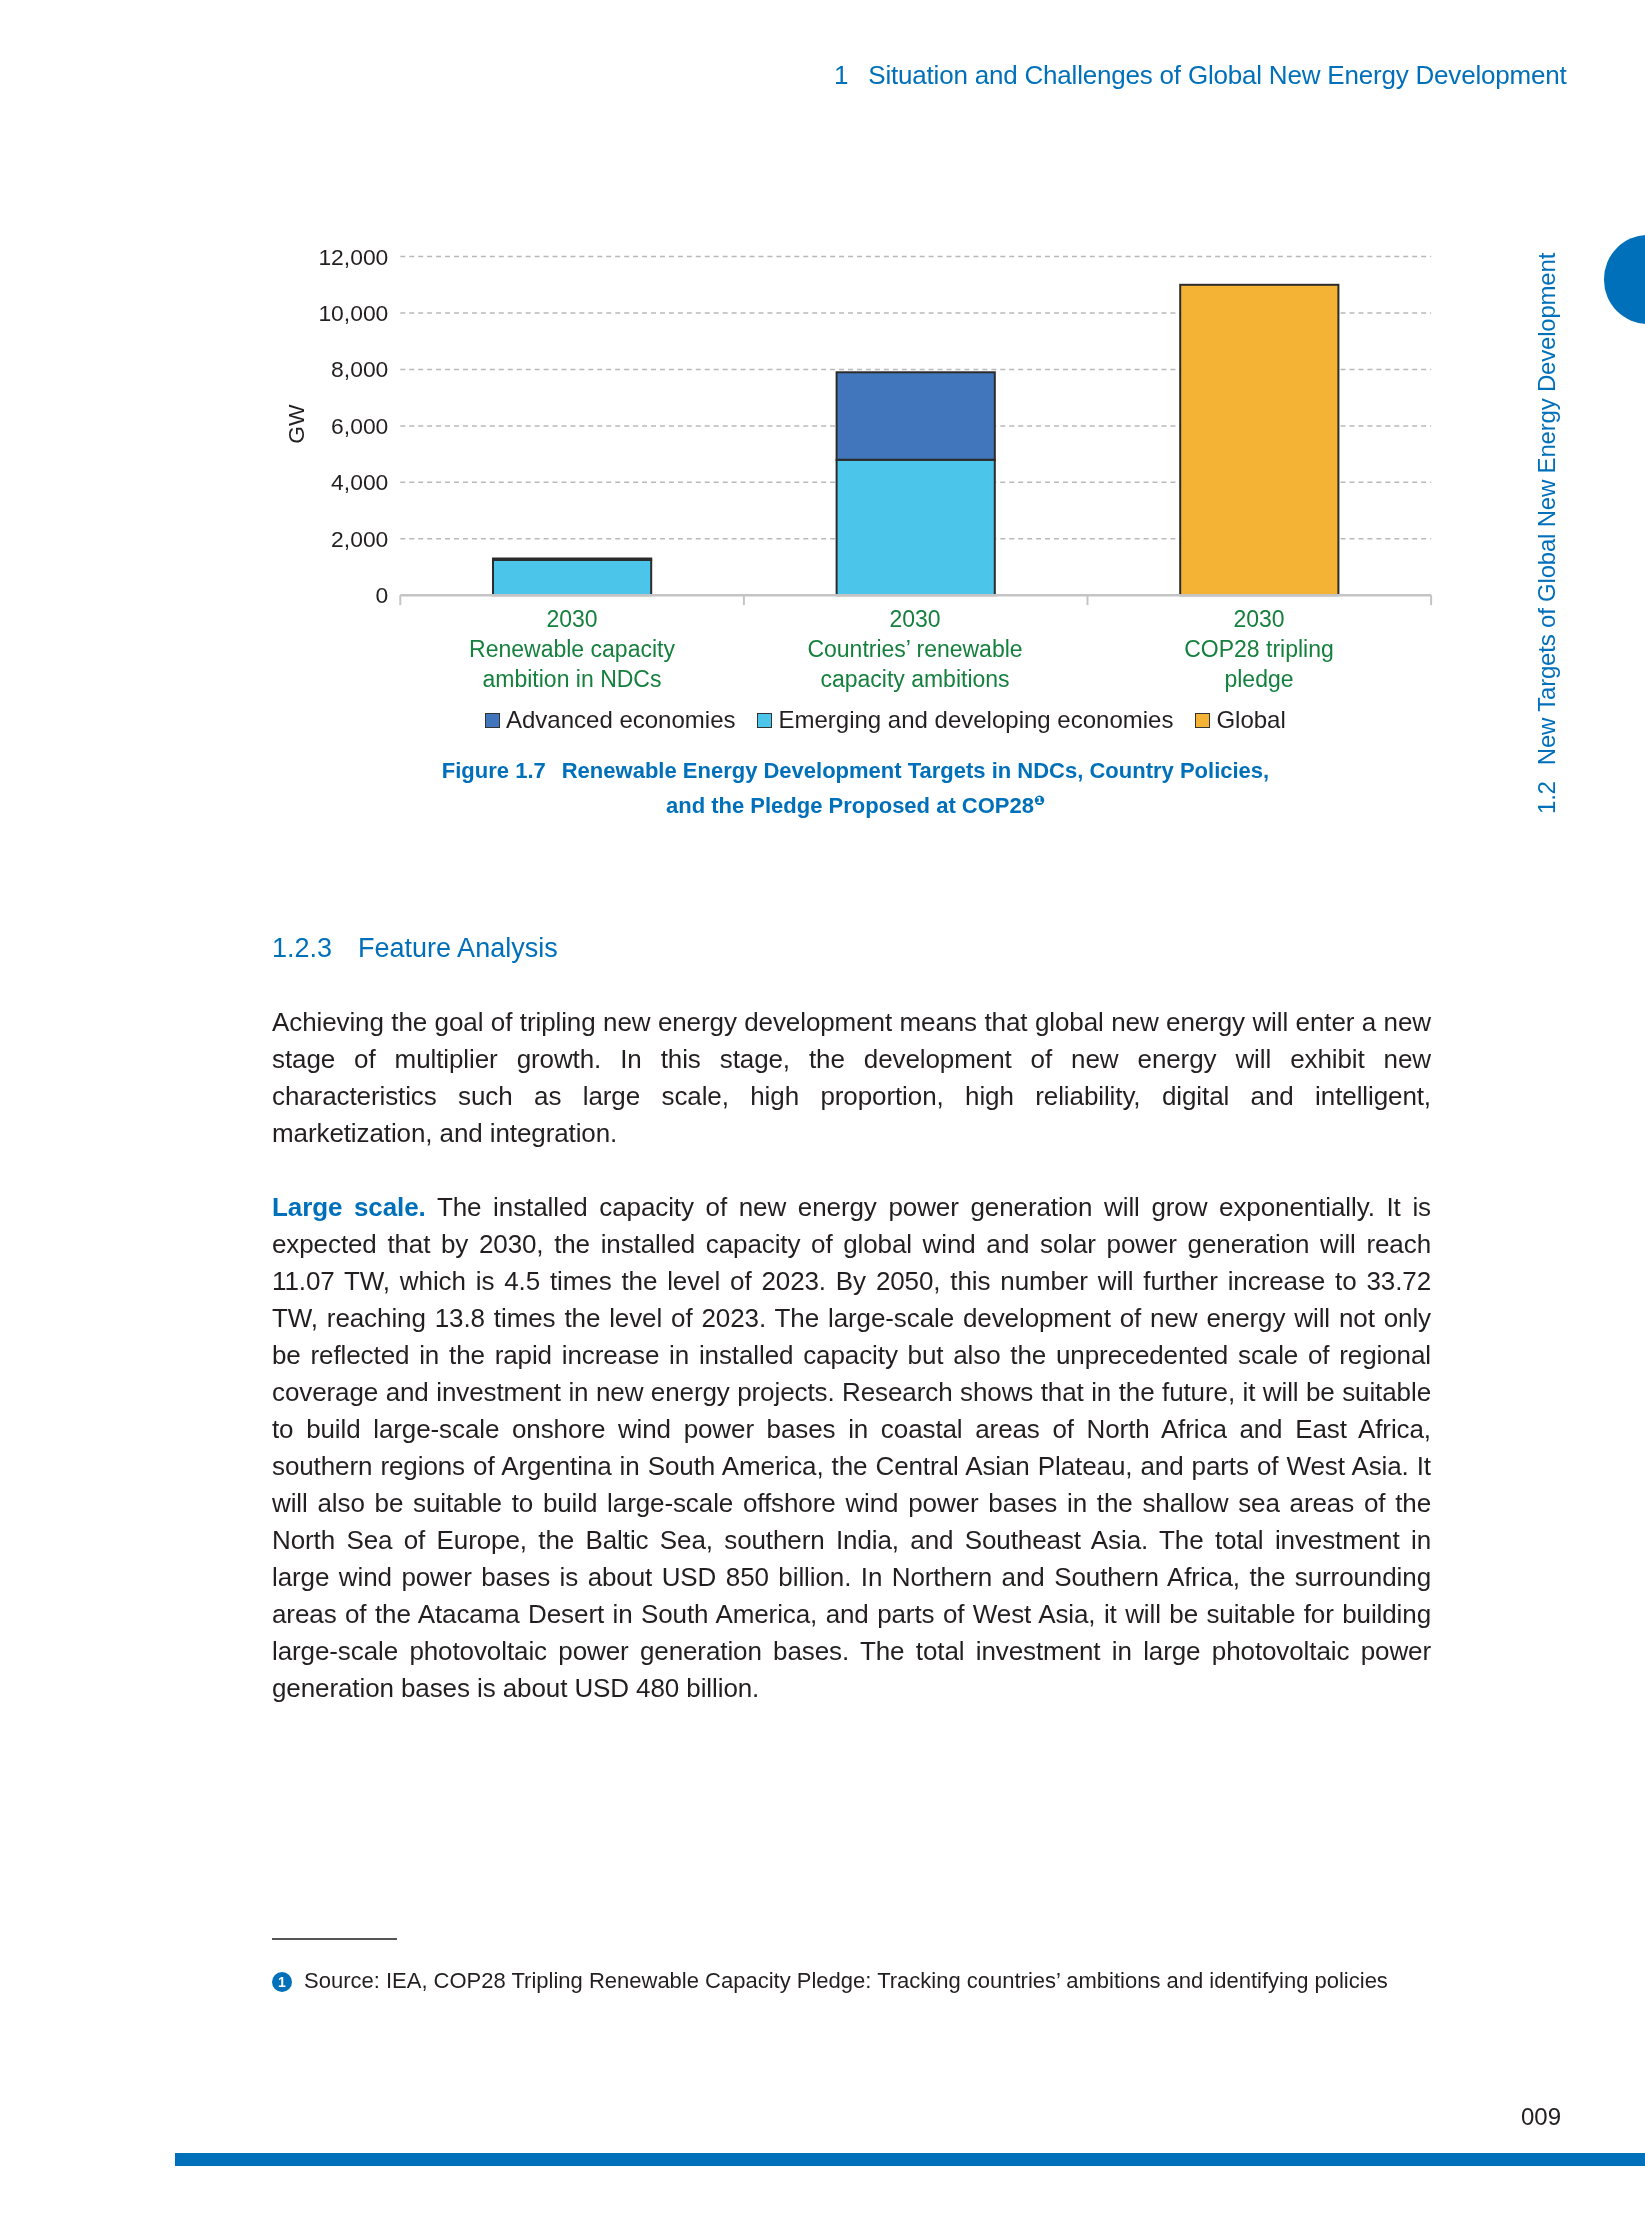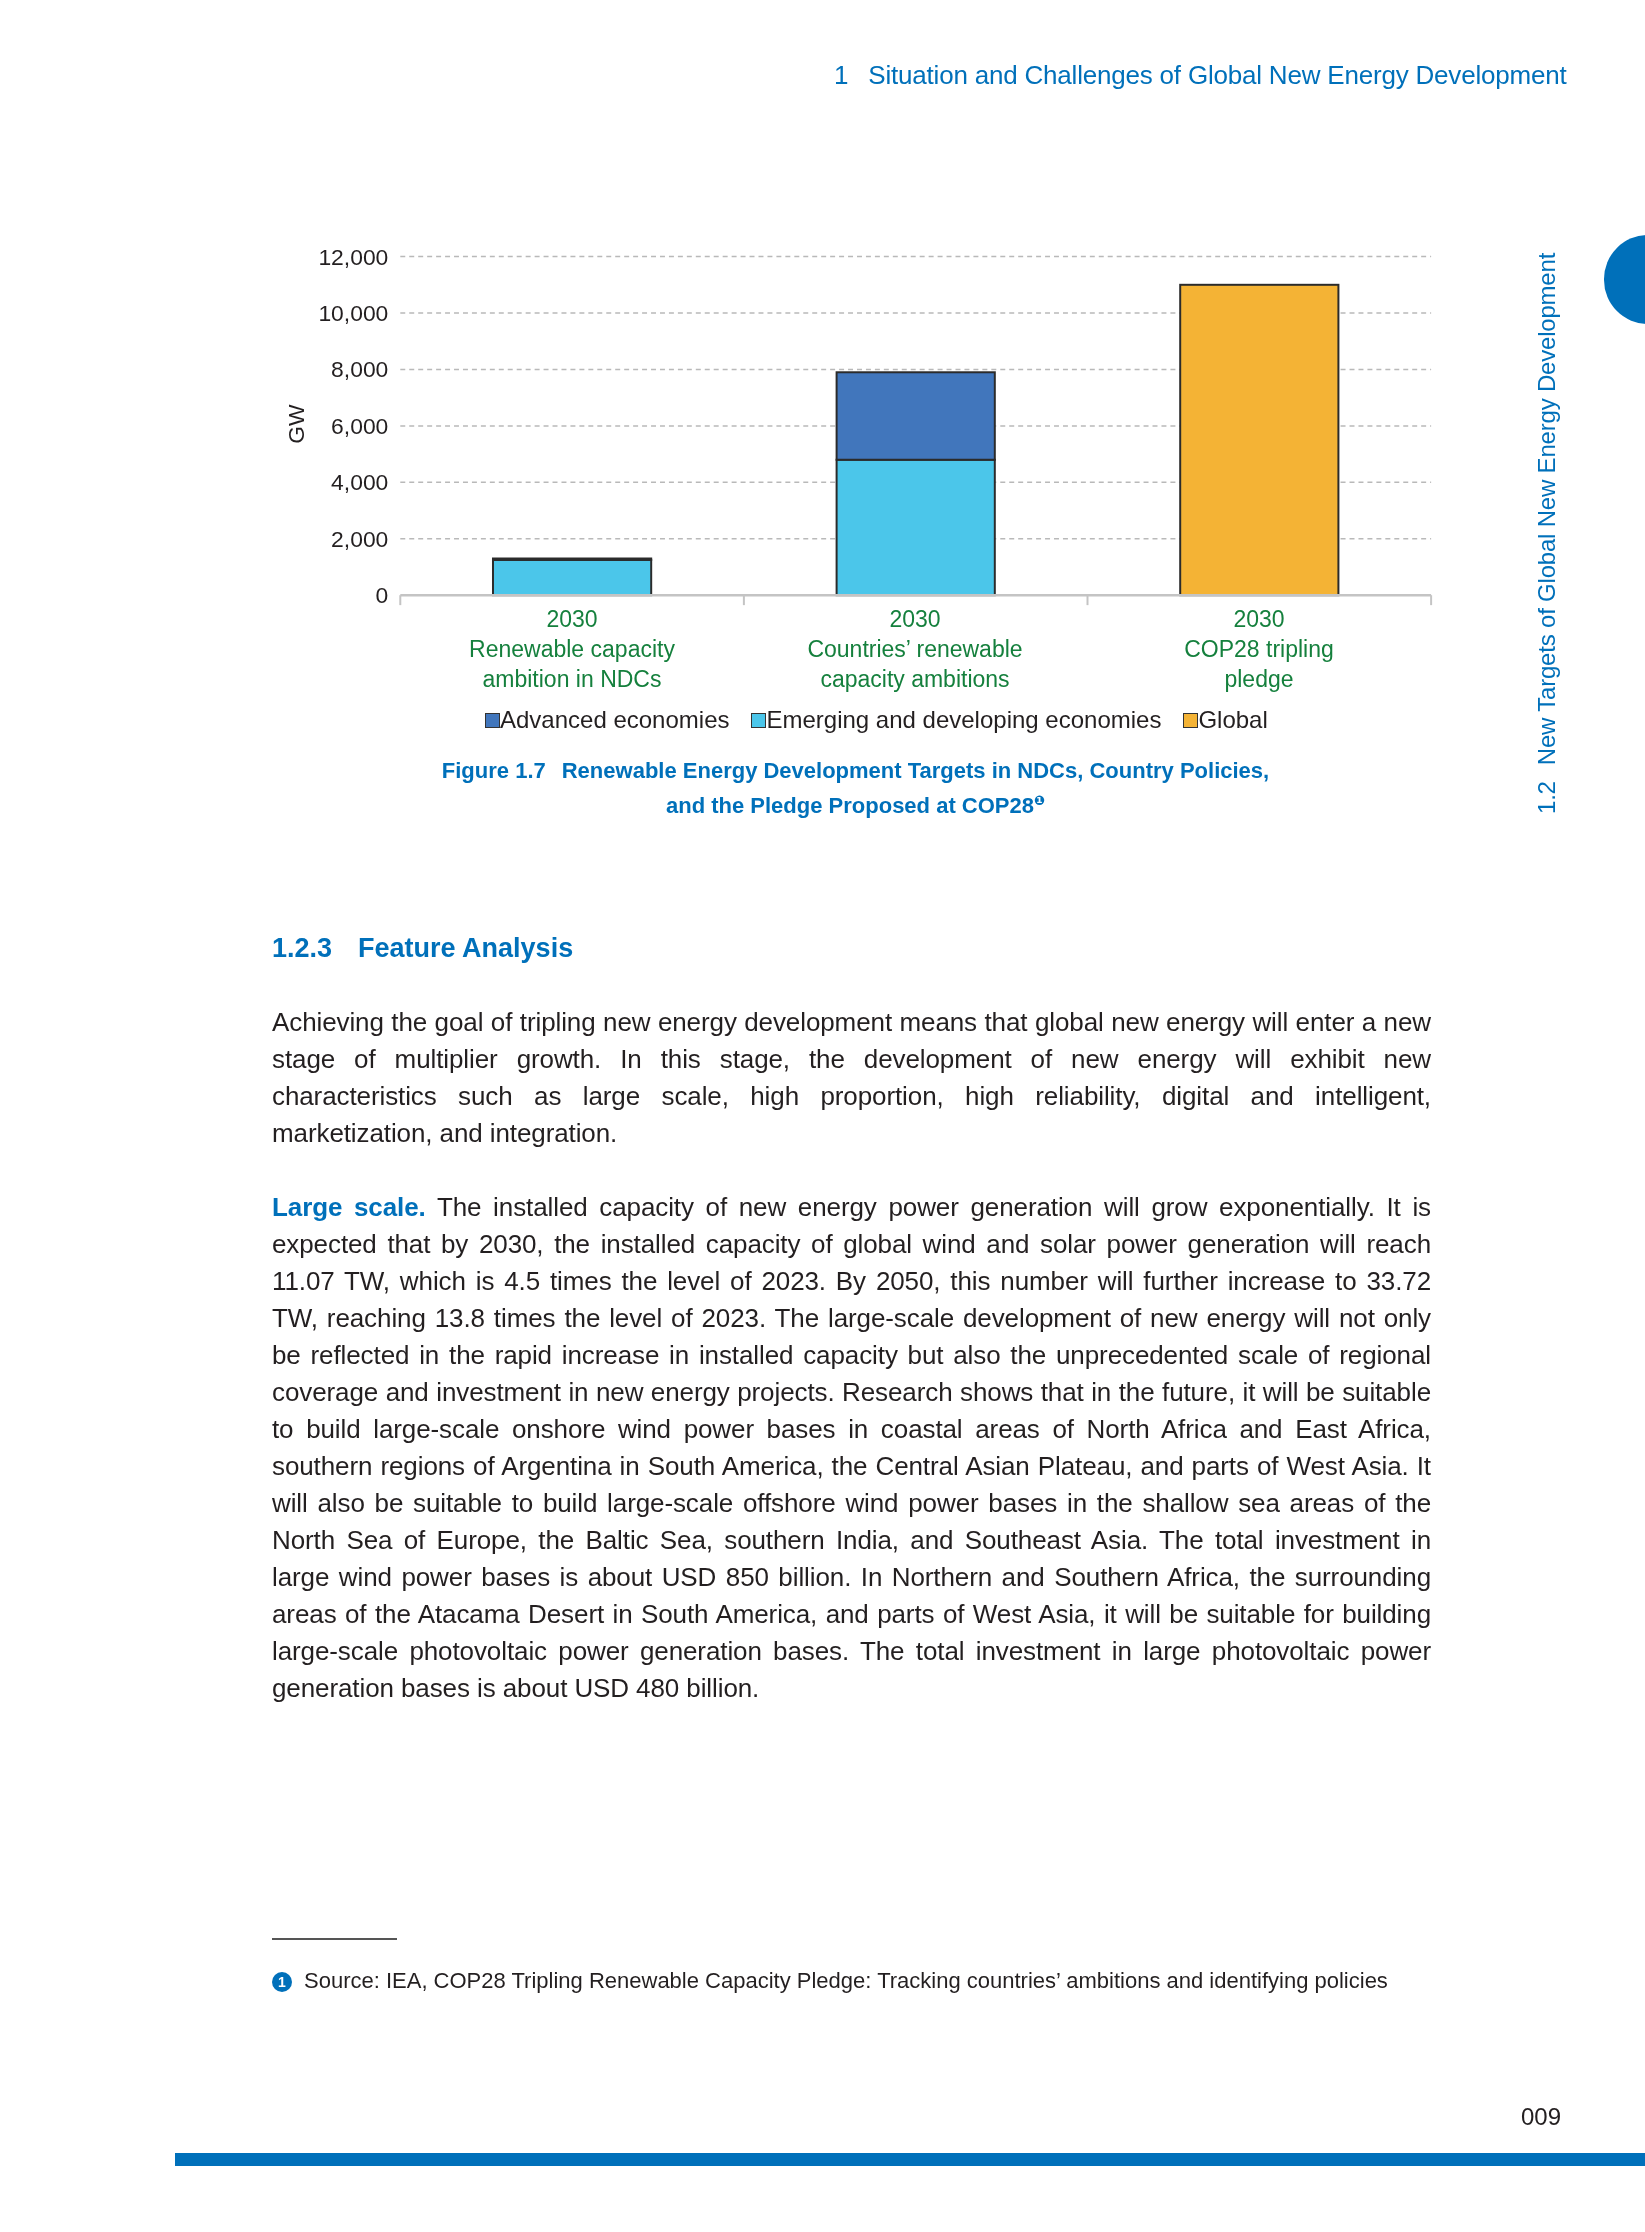--- a/index.html
+++ b/index.html
@@ -8,26 +8,26 @@
   .abs { position:absolute; }
   #running-header { left:834px; top:60px; width:726px; font-size:26px; color:#0070ba; white-space:nowrap; letter-spacing:-0.2px; }
   #running-header .num { margin-right:20px; }
   #side-tab-text { left:1533px; top:814px; transform-origin:0 0; transform:rotate(-90deg);
                    font-size:24px; color:#0070ba; white-space:nowrap; letter-spacing:-0.2px; }
   #side-tab-text .num { margin-right:16px; }
   #side-tab { left:1604px; top:235px; width:84px; height:89px; background:#0070ba; border-radius:44px 0 0 44px; }
   #chart { left:259px; top:234px; width:1194px; height:398px; }
   .cat-label { position:absolute; width:318px; text-align:center; font-size:23px; line-height:30px; color:#15803d; }
   #legend { left:485px; top:706px; font-size:24px; white-space:nowrap; display:flex; gap:22px; align-items:center; }
-  .legend-item { display:flex; align-items:center; }
+  .legend-item { display:flex; align-items:center; gap:6px; }
   .swatch { width:15px; height:15px; border:1.5px solid #333; display:inline-block; box-sizing:border-box; }
   #caption { left:378px; top:756px; width:955px; text-align:center; color:#0070ba; font-weight:bold; font-size:22px; line-height:30px; }
   #caption .fig-num { margin-right:16px; }
   #caption sup { font-size:13px; }
-  #section-heading { left:272px; top:933px; font-size:27px; font-weight:bold; color:#0070ba; }
+  #section-heading { left:272px; top:933px; font-size:27px; font-weight:normal; color:#0070ba; }
   #section-heading .num { margin-right:26px; }
   .para { left:272px; width:1159px; font-size:26px; line-height:37px; text-align:justify; letter-spacing:-0.1px; }
   #para-1 { top:1004px; }
   #para-2 { top:1189px; }
   .lead { color:#0070ba; font-weight:bold; }
   #footnote-rule { left:272px; top:1938px; width:125px; height:2px; background:#555; }
   #footnote { left:272px; top:1963px; width:1164px; font-size:22px; line-height:36px; color:#231f20; }
   #footnote .marker { display:inline-block; width:20px; height:20px; border-radius:50%; background:#0070ba; color:#fff;
                       font-size:14px; line-height:20px; text-align:center; font-weight:bold; margin-right:12px; vertical-align:1px; }
   #footnote .cont { padding-left:36px; display:block; }

